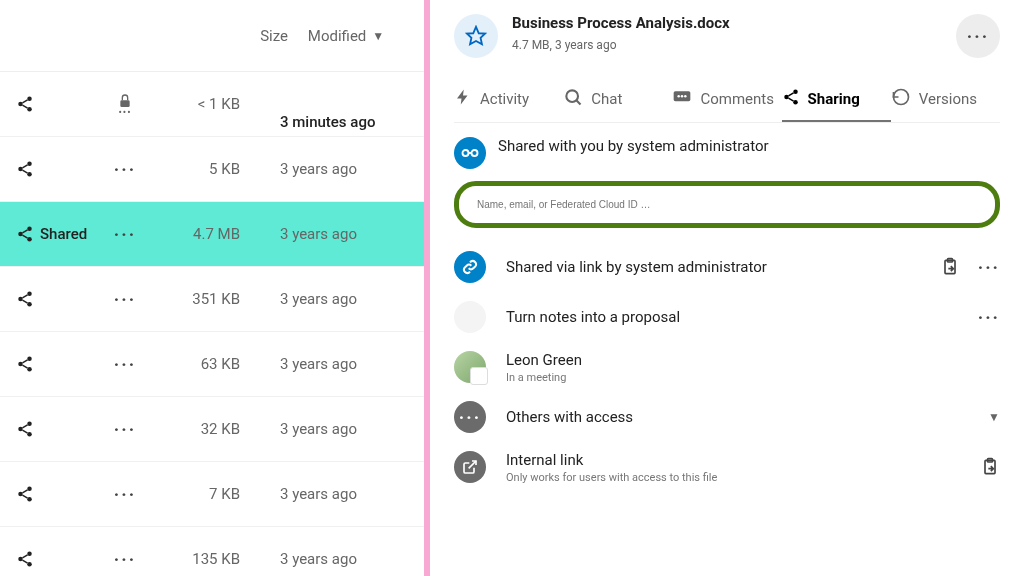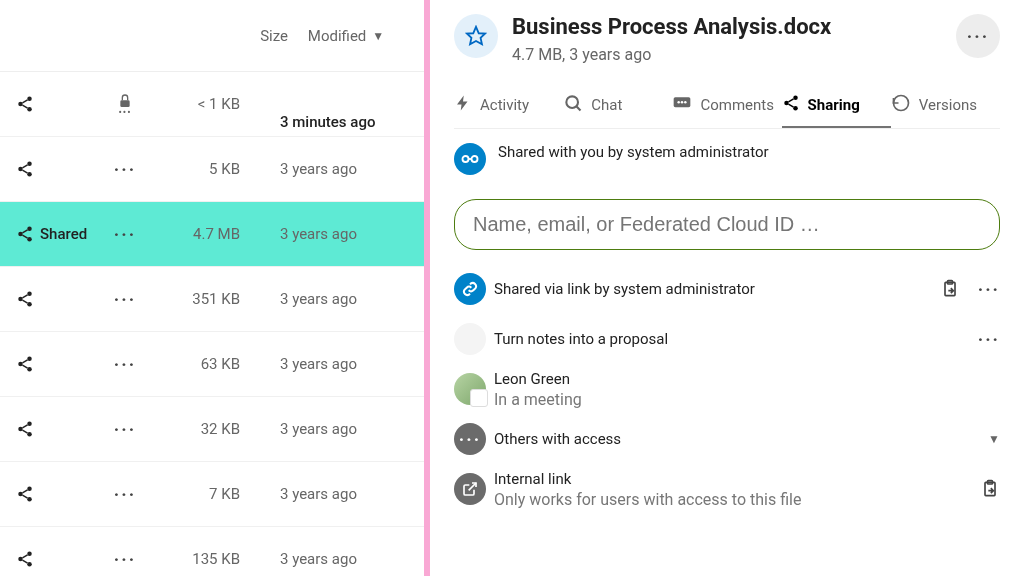--- a/index.html
+++ b/index.html
@@ -14,41 +14,41 @@
 .file-row .share-cell { width: 84px; display: flex; align-items: center; gap: 6px; color: #222; }
 .file-row .share-label { font-weight: 500; }
 .file-row .more-cell { width: 50px; display: flex; align-items: center; justify-content: center; color: #666; }
 .file-row .size-cell { width: 110px; text-align: right; color: #666; padding-right: 20px; }
 .file-row .modified-cell { flex: 1; color: #666; padding-left: 20px; }
 .file-row .modified-cell.emph { color: #222; font-weight: 500; margin-top: 35px; }
 .detail { flex: 1; padding: 14px 24px 0 24px; display: flex; flex-direction: column; }
 .detail-header { display: flex; align-items: flex-start; gap: 14px; }
 .star-badge { width: 44px; height: 44px; border-radius: 50%; background: #e3f0fa; display: flex; align-items: center; justify-content: center; color: #0068c3; flex-shrink: 0; }
 .detail-title { flex: 1; }
-.detail-title h1 { font-size: 22px; font-weight: 700; color: #222; }
-.detail-title .meta { color: #666; margin-top: 6px; font-size: 16px; }
+.detail-title h1 { font-size: 15px; font-weight: 700; color: #222; }
+.detail-title .meta { color: #666; margin-top: 6px; font-size: 12px; }
 .more-round { width: 44px; height: 44px; border-radius: 50%; background: #ededed; display: flex; align-items: center; justify-content: center; color: #555; flex-shrink: 0; }
 .tabs { display: flex; margin-top: 22px; border-bottom: 1px solid #eee; }
 .tab { flex: 1; display: flex; align-items: flex-end; gap: 8px; padding: 6px 0 12px 0; color: #666; cursor: pointer; border-bottom: 2px solid transparent; }
 .tab.active { color: #000; font-weight: 700; border-bottom: 2px solid #737373; }
 .tab-icon { height: 22px; display: flex; align-items: center; }
 .panel { padding-top: 14px; }
 .shared-by { display: flex; align-items: flex-start; gap: 12px; margin-bottom: 12px; }
 .circle-blue { width: 32px; height: 32px; border-radius: 50%; background: #0082c9; display: flex; align-items: center; justify-content: center; color: #fff; flex-shrink: 0; }
-.search-box { width: 100%; border: 1px solid #4d7c0f; border-radius: 22px; padding: 13px 18px; font-size: 20px; color: #666; margin-bottom: 14px; margin-top: 12px; }
-.share-item { display: flex; align-items: center; gap: 8px; min-height: 50px; }
+.search-box { width: 100%; border: 5px solid #4d7c0f; border-radius: 22px; padding: 13px 18px; font-size: 10px; color: #666; margin-bottom: 14px; }
+.share-item { display: flex; align-items: center; gap: 20px; min-height: 50px; }
 .share-item .avatar { width: 32px; height: 32px; border-radius: 50%; display: flex; align-items: center; justify-content: center; flex-shrink: 0; }
 .share-item .av-blue { background: #0082c9; color: #fff; }
 .share-item .av-gray { background: #f4f4f4; }
 .share-item .av-dark { background: #6b6b6b; color: #fff; }
 .share-item .av-photo { background: linear-gradient(135deg,#b7d4a4,#7ea76c); position: relative; }
 .share-item .av-photo::after { content:""; position:absolute; right:-2px; bottom:-2px; width:16px; height:16px; border-radius:3px; background:#fff; border:1px solid #ddd; }
 .share-item .text { flex: 1; }
 .share-item .text .primary { color: #222; }
-.share-item .text .secondary { color: #777; font-size: 16px; margin-top: 2px; }
+.share-item .text .secondary { color: #777; font-size: 11px; margin-top: 2px; }
 .share-item .actions { display: flex; align-items: center; gap: 18px; color: #444; }
 svg { display: block; }
 .chev { font-size: 12px; color:#666; }
 .dots { letter-spacing: 2px; font-size: 18px; font-weight: 700; color:#444; }
 .lock-dots { font-size:10px; color:#666; letter-spacing:1px; line-height:4px; margin-top:2px;}
 </style>
 </head>
 <body>
 
 <div class="app">

